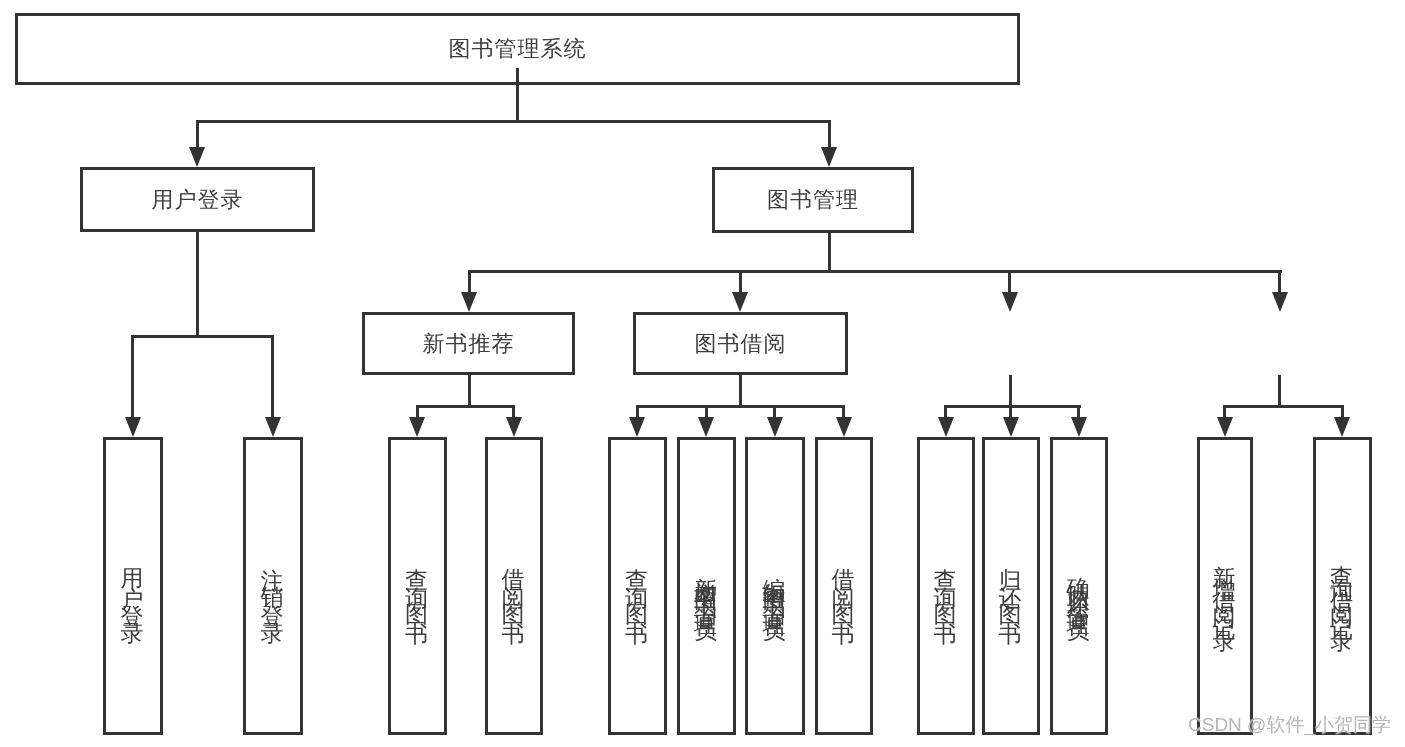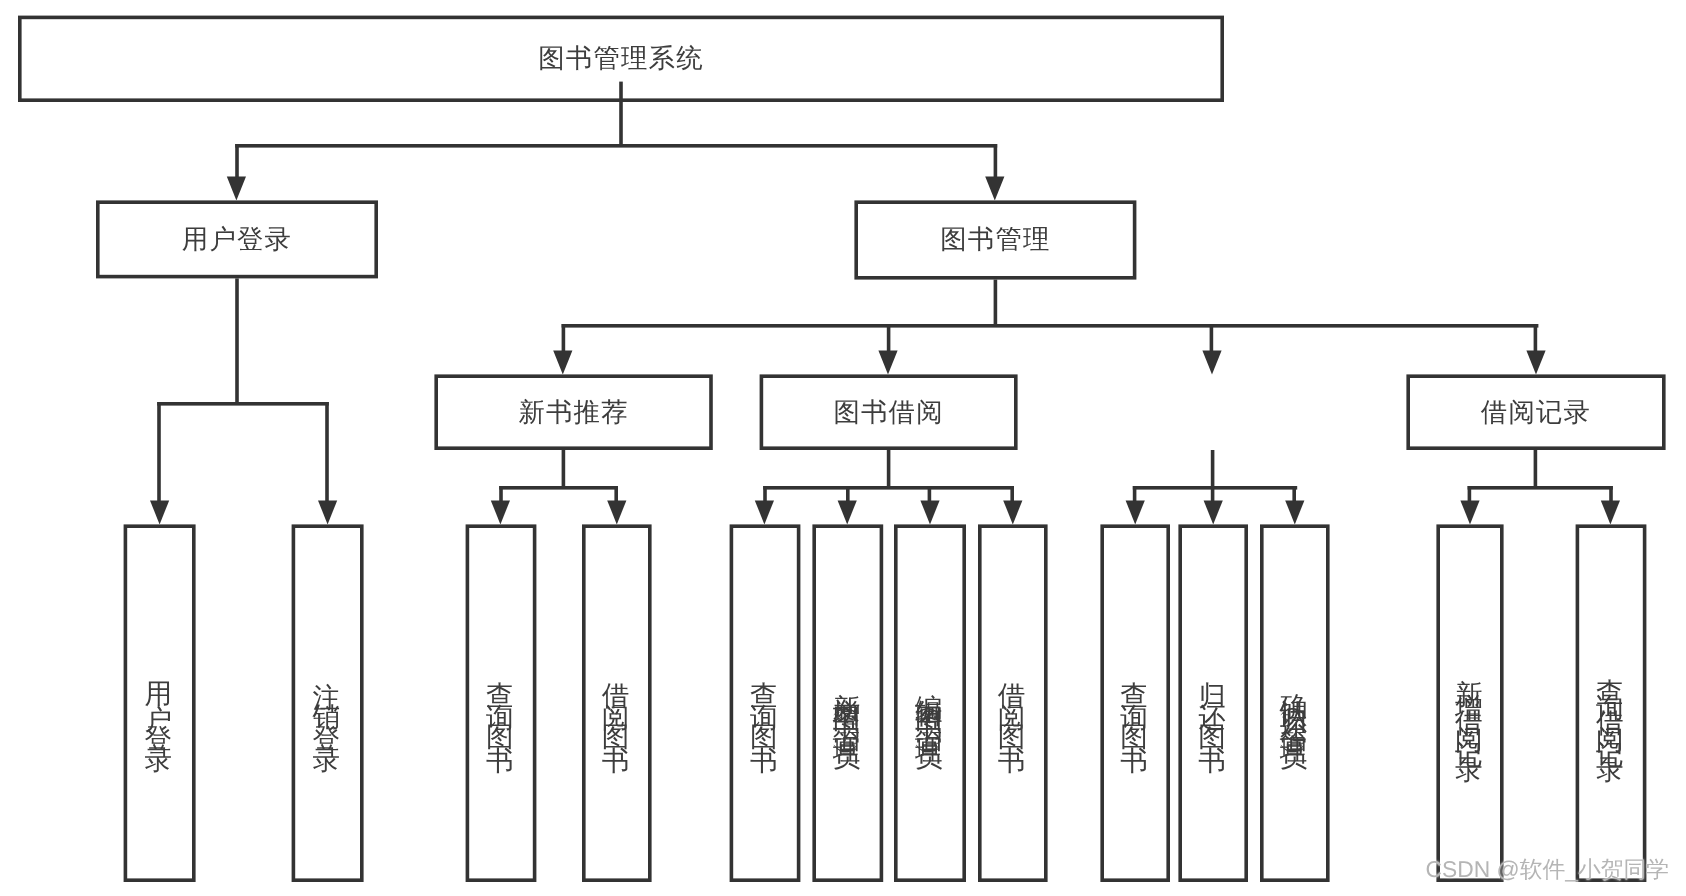--- a/index.html
+++ b/index.html
@@ -74,43 +74,42 @@
   <div class="node h" style="left:15px;top:13px;width:1005px;height:72px">图书管理系统</div>
 
   <div class="vline" style="left:516px;top:68px;height:53px"></div>
   <div class="hline" style="left:196px;top:120px;width:635px"></div>
   <div class="vline" style="left:196px;top:120px;height:29px"></div>
   <div class="arrow" style="left:189px;top:147px"></div>
   <div class="vline" style="left:828px;top:120px;height:29px"></div>
   <div class="arrow" style="left:821px;top:147px"></div>
 
   <div class="node h" style="left:80px;top:167px;width:235px;height:65px">用户登录</div>
-  <div class="node h" style="left:712px;top:167px;width:235px;height:66px">图书管理</div>
+  <div class="node h" style="left:712px;top:167px;width:202px;height:66px">图书管理</div>
 
   <div class="vline" style="left:196px;top:232px;height:103px"></div>
   <div class="hline" style="left:131px;top:335px;width:143px"></div>
   <div class="vline" style="left:131px;top:335px;height:84px"></div>
   <div class="arrow" style="left:125px;top:417px"></div>
   <div class="vline" style="left:271px;top:335px;height:84px"></div>
   <div class="arrow" style="left:265px;top:417px"></div>
 
   <div class="vline" style="left:828px;top:233px;height:37px"></div>
   <div class="hline" style="left:468px;top:270px;width:814px"></div>
   <div class="vline" style="left:468px;top:270px;height:24px"></div>
   <div class="arrow" style="left:461px;top:292px"></div>
   <div class="vline" style="left:739px;top:270px;height:24px"></div>
   <div class="arrow" style="left:732px;top:292px"></div>
   <div class="vline" style="left:1008px;top:270px;height:24px"></div>
   <div class="arrow" style="left:1002px;top:292px"></div>
   <div class="vline" style="left:1278px;top:270px;height:24px"></div>
   <div class="arrow" style="left:1272px;top:292px"></div>
 
-  <div class="node h" style="left:362px;top:312px;width:232px;height:63px">新书推荐</div>
+  <div class="node h" style="left:362px;top:312px;width:213px;height:63px">新书推荐</div>
   <div class="node h" style="left:633px;top:312px;width:215px;height:63px">图书借阅</div>
-  <div class="node h" style="left:1172px;top:312px;width:216px;height:63px">借阅记录</div>
 
   <div class="vline" style="left:468px;top:375px;height:30px"></div>
   <div class="hline" style="left:416px;top:405px;width:99px"></div>
   <div class="vline" style="left:416px;top:405px;height:14px"></div>
   <div class="arrow" style="left:409px;top:417px"></div>
   <div class="vline" style="left:512px;top:405px;height:14px"></div>
   <div class="arrow" style="left:506px;top:417px"></div>
 
   <div class="vline" style="left:739px;top:375px;height:30px"></div>
   <div class="hline" style="left:636px;top:405px;width:209px"></div>

